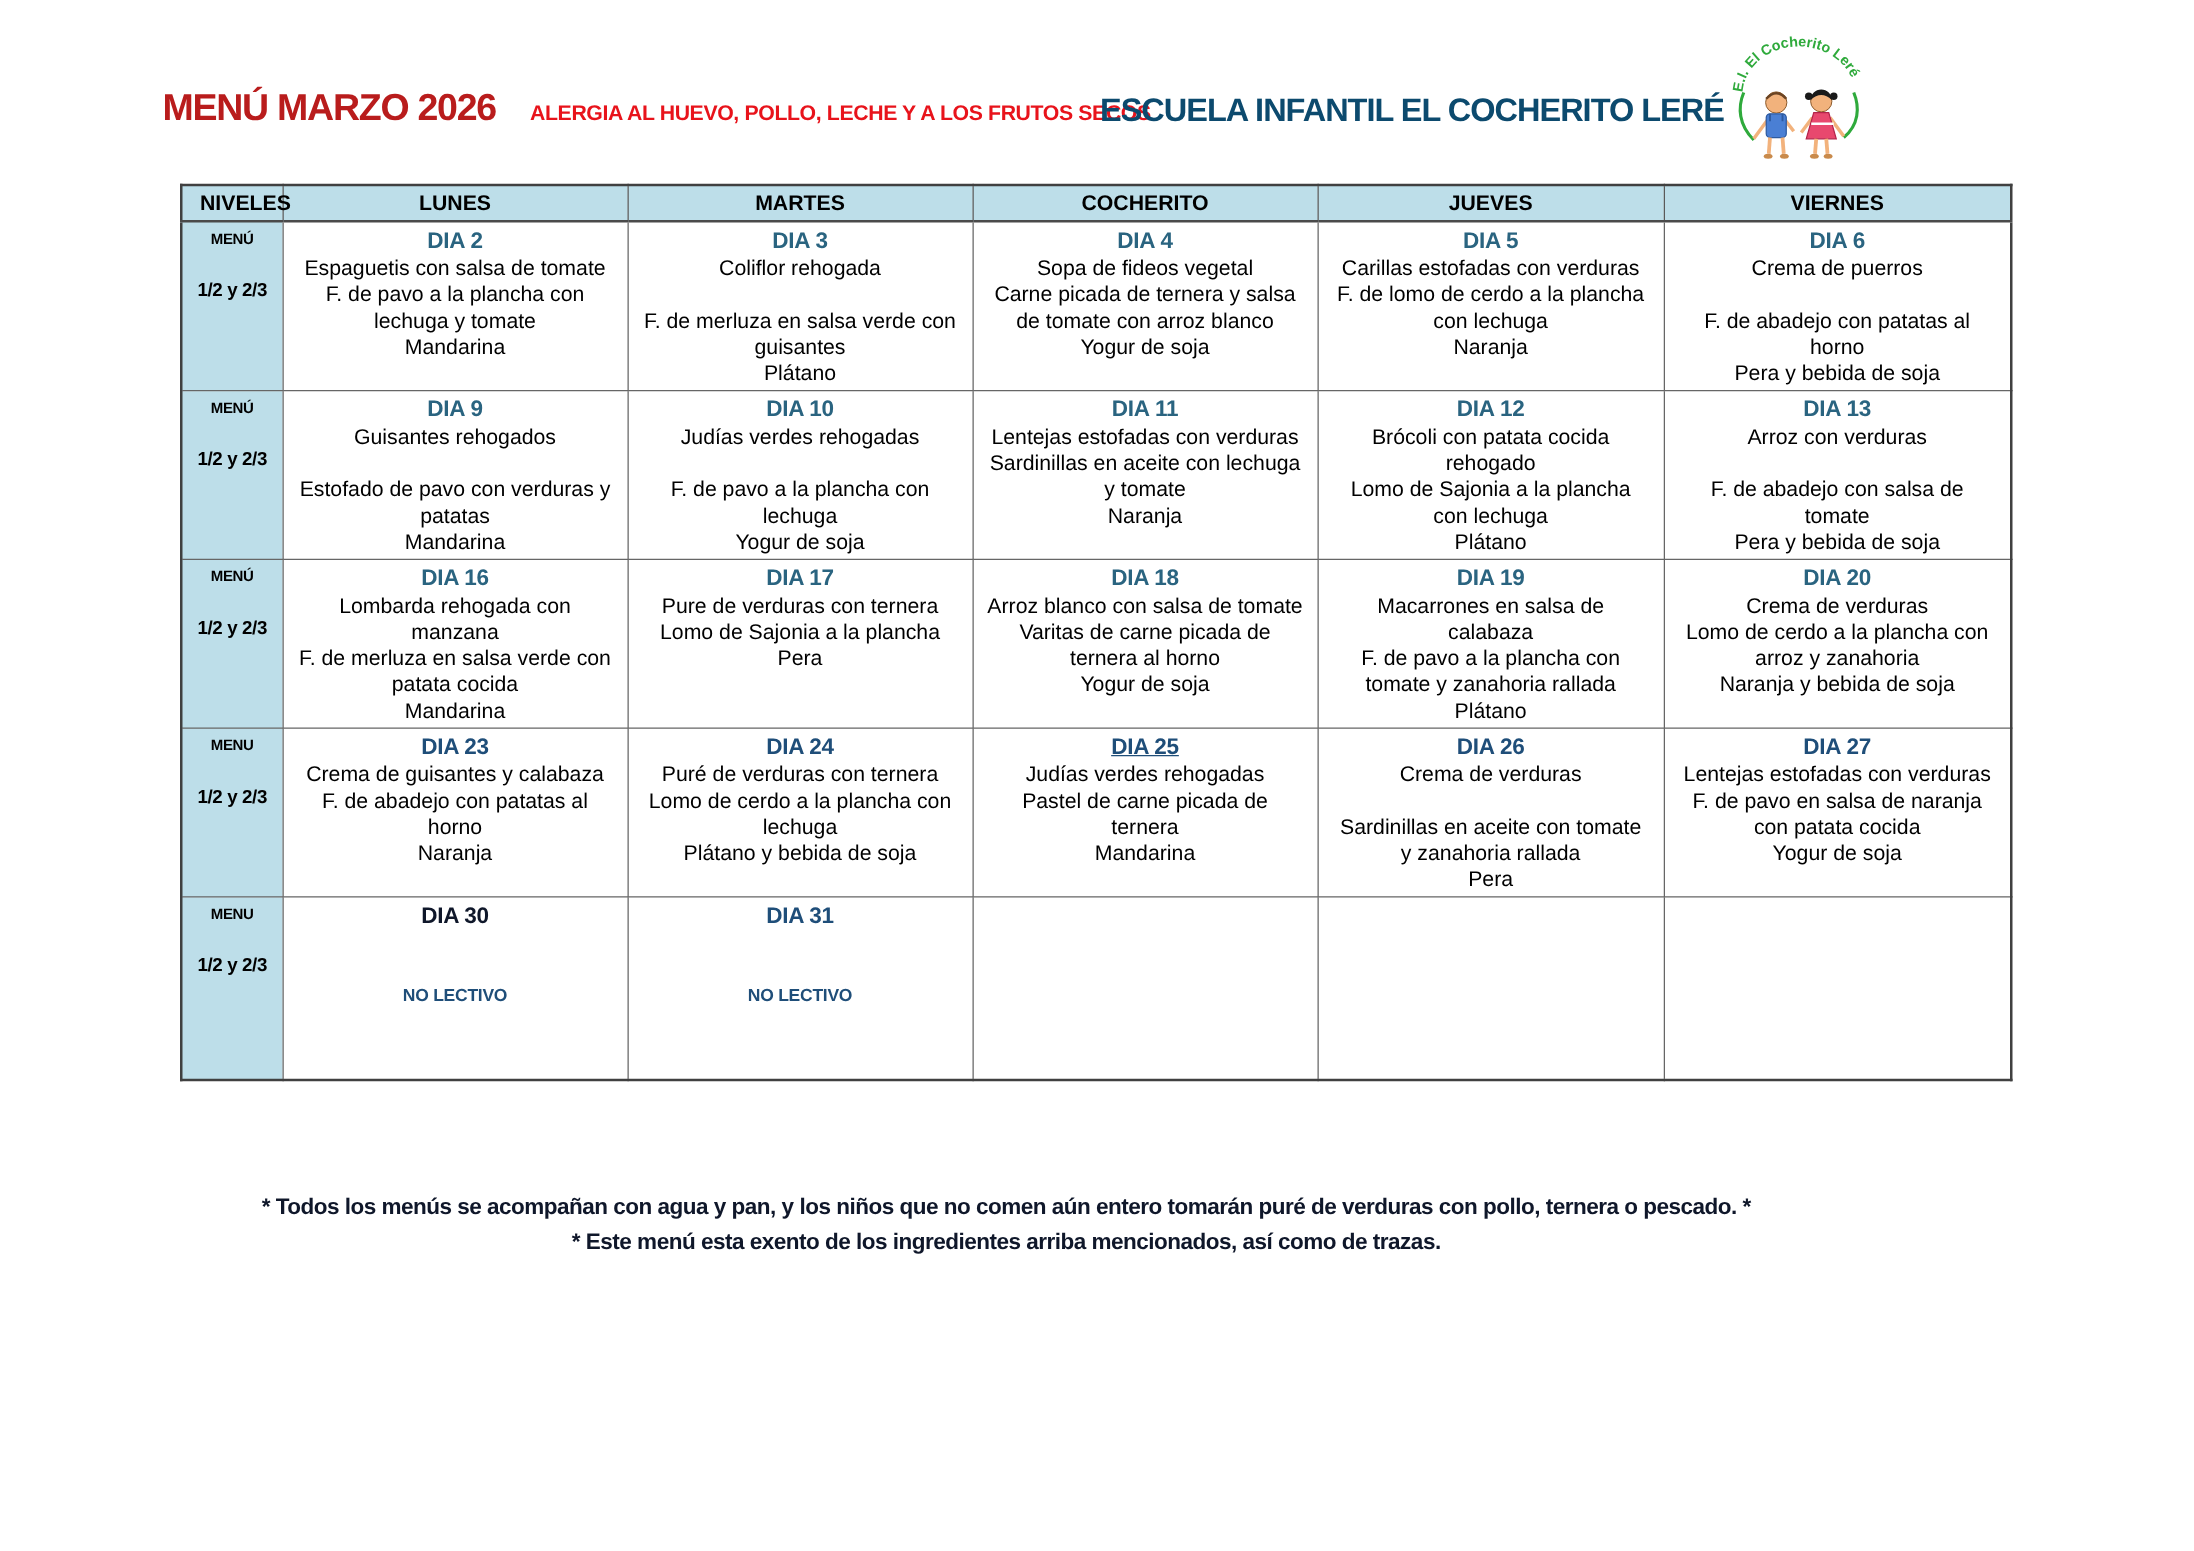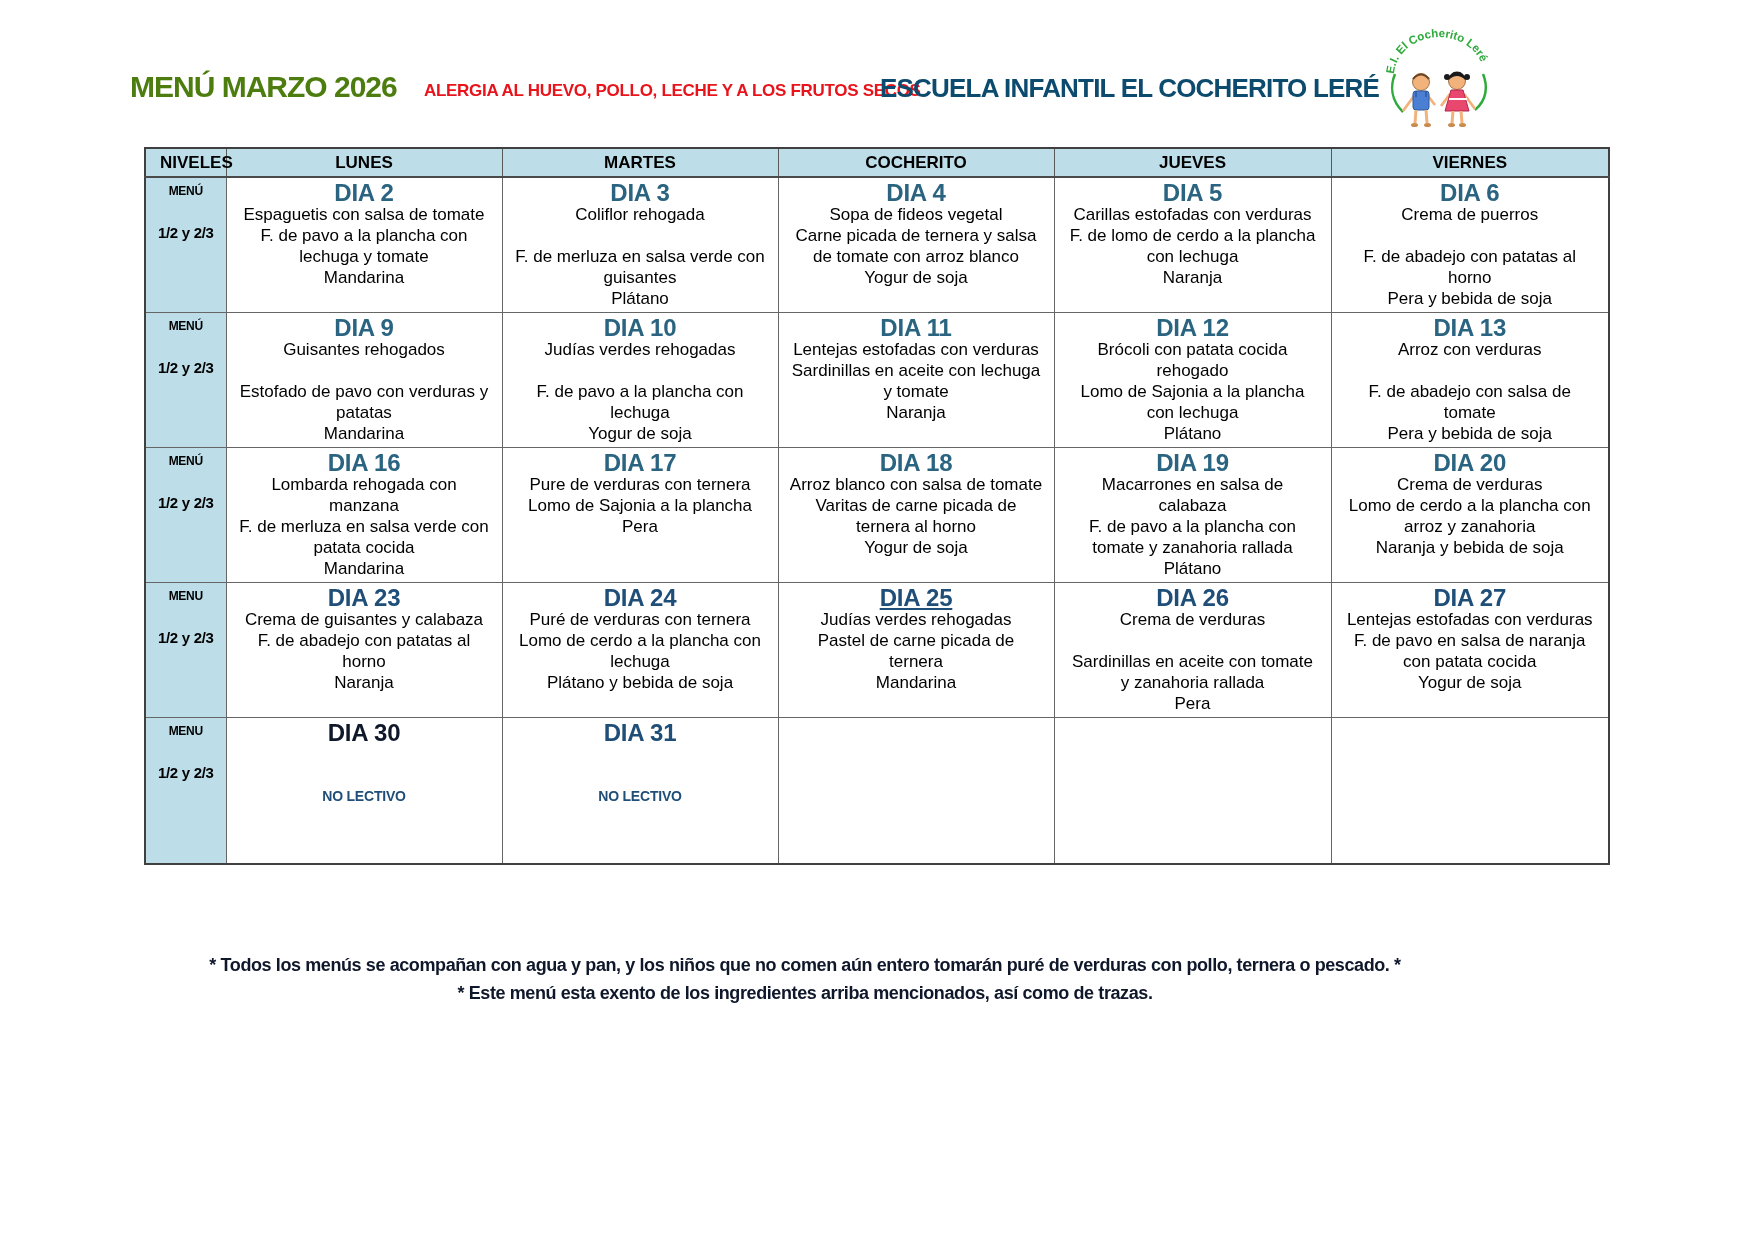--- a/index.html
+++ b/index.html
@@ -1,35 +1,35 @@
 <!DOCTYPE html>
 <html><head>
 <meta charset="utf-8">
 <style>
   html,body{margin:0;padding:0;background:#ffffff;}
   body{width:1755px;height:1241px;font-family:"Liberation Sans",sans-serif;position:relative;overflow:hidden;}
   .page{position:absolute;inset:0;background:#fff;}
 
   
-  .page-title{position:absolute;left:130px;top:70px;font-size:30px;font-weight:bold;color:#4d7c0f;letter-spacing:-1px;white-space:nowrap;}
+  .page-title{position:absolute;left:130px;top:70px;font-size:30px;font-weight:bold;color:#b91c1c;letter-spacing:-1px;white-space:nowrap;}
   .allergy-notice{position:absolute;left:424px;top:81px;font-size:17px;font-weight:bold;color:#e8131b;letter-spacing:-0.3px;white-space:nowrap;}
   .school-name{position:absolute;left:880px;top:73px;font-size:26px;font-weight:bold;color:#0c4a6e;letter-spacing:-0.8px;white-space:nowrap;}
   .logo{position:absolute;left:1383px;top:10px;width:112px;height:120px;}
 
   
   table.menu{position:absolute;left:144px;top:147px;width:1464px;border-collapse:collapse;table-layout:fixed;border:2px solid #404040;background:#fff;}
   table.menu th{background:#bddee9;font-weight:bold;font-size:17px;color:#000;height:25px;border:1px solid #595959;border-bottom:2px solid #4a4a4a;padding:1px 14px;text-align:center;}
   table.menu td{border:1px solid #666;vertical-align:top;text-align:center;font-size:17px;line-height:21px;color:#000;padding:3px 11px;}
   tbody tr{height:130px;}
   tbody tr.tall{height:146px;}
   tbody tr + tr td{border-top:3px solid #848484;}
   td.level-cell{background:#bddee9;vertical-align:middle;padding:0 2px;}
   .level-label{font-weight:bold;font-size:12px;letter-spacing:-0.3px;}
   .group-label{font-weight:bold;font-size:15px;margin-top:20px;letter-spacing:-0.3px;}
-  .day-label{font-weight:bold;font-size:24px;line-height:23px;letter-spacing:-0.2px;}
+  .day-label{font-weight:bold;font-size:18px;line-height:23px;letter-spacing:-0.2px;}
   .menu-line{min-height:21px;}
   .no-lectivo{margin-top:42px;font-weight:bold;font-size:14px;letter-spacing:-0.2px;}
 
   
   .notes{position:absolute;left:130px;top:951px;width:1350px;font-size:18px;font-weight:bold;color:#0f172a;line-height:28px;letter-spacing:-0.4px;text-align:center;}
 </style>
 </head>
 <body>
 
 <div class="page">

